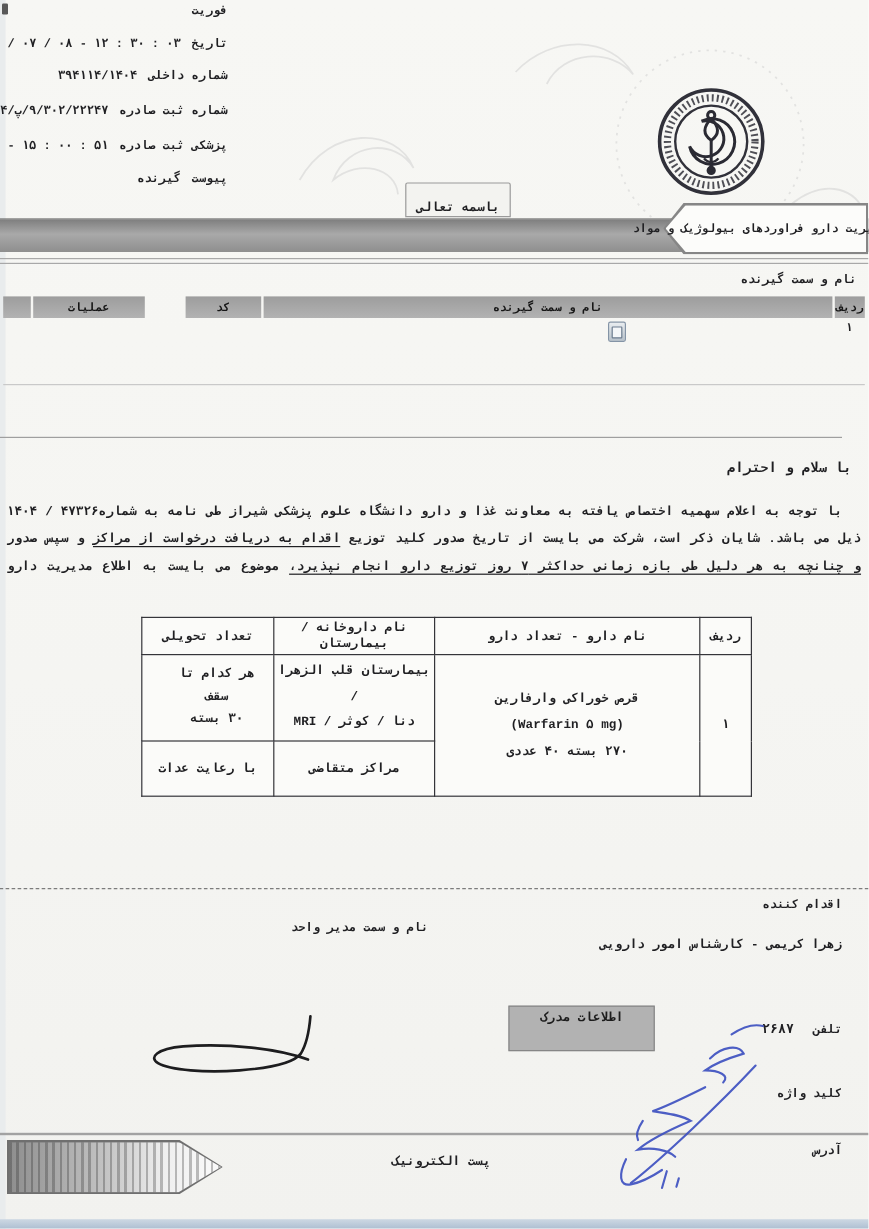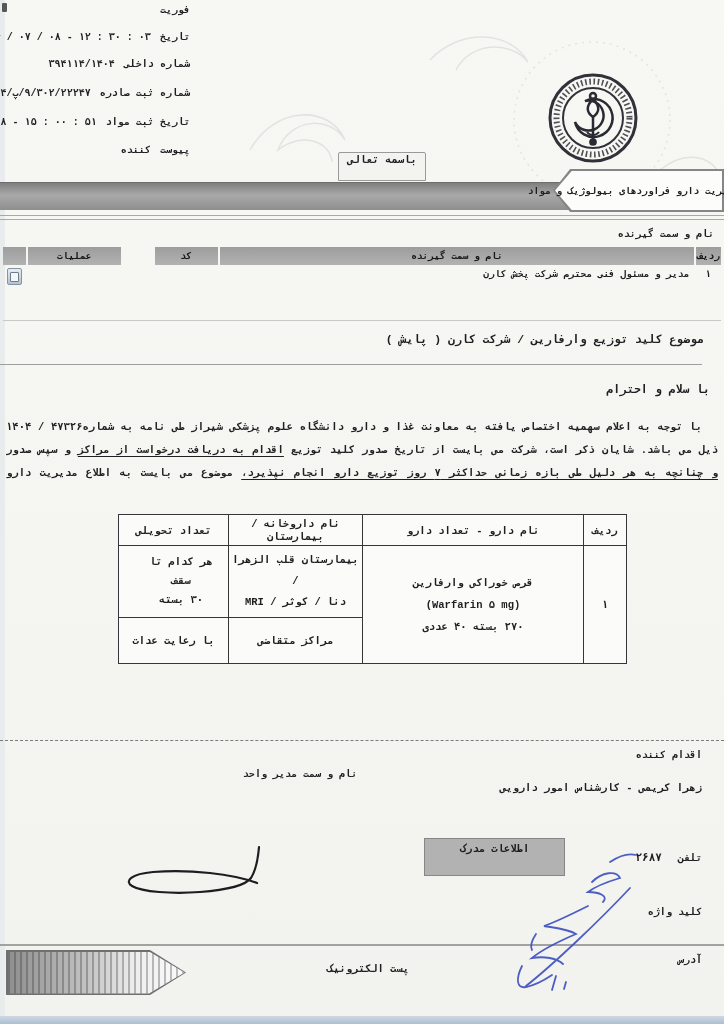--- a/index.html
+++ b/index.html
@@ -18,21 +18,21 @@
   
   .band{position:absolute;left:0;top:182px;width:724px;height:27px;
     background:linear-gradient(180deg,#7f7f7f,#a9a9a9 45%,#8e8e8e);border-top:1px solid #6d6d6d;z-index:1;}
   .band-rule{position:absolute;left:0;top:215px;width:724px;height:3px;border-top:1px solid #a8a8a8;border-bottom:1px solid #a8a8a8;}
   .arrowbox{position:absolute;left:553px;top:169px;width:171px;height:43px;z-index:2;}
   .arrowbox .shape{position:absolute;inset:0;clip-path:polygon(0 50%,10% 0,100% 0,100% 100%,10% 100%);background:#868686;}
   .arrowbox .shape-in{position:absolute;inset:2px;clip-path:polygon(0 50%,10% 0,100% 0,100% 100%,10% 100%);background:#fcfcfa;}
   .arrowbox .txt{position:absolute;inset:0;display:flex;align-items:center;justify-content:center;padding-right:10px;
     font-size:9.5px;font-weight:bold;letter-spacing:-0.3px;white-space:nowrap;z-index:3;}
   .bismillah{position:absolute;left:338px;top:152px;width:86px;height:27px;z-index:3;border:1px solid #9a9a9a;
-    background:#f3f3f0;display:flex;align-items:flex-start;justify-content:center;font-size:10.5px;font-weight:bold;border-radius:2px 2px 0 0;}
+    background:#f3f3f0;display:flex;align-items:flex-end;justify-content:center;font-size:10.5px;font-weight:bold;border-radius:2px 2px 0 0;}
 
   
   .rec-head{position:absolute;left:3px;top:247px;width:718px;height:18px;display:flex;gap:2px;z-index:1;}
   .rec-head .cell{background:linear-gradient(180deg,#9d9d9d,#b2b2b2);display:flex;align-items:center;justify-content:center;
     font-size:9.5px;font-weight:bold;color:#161616;}
   .rec-row{position:absolute;left:3px;top:268px;width:718px;display:flex;gap:2px;font-size:9.5px;font-weight:bold;}
   .rec-row .cell{display:flex;align-items:flex-start;}
   .doc-ico{width:13px;height:15px;border:1px solid #8494a6;background:linear-gradient(180deg,#e9edf0,#b7c1ca);
     border-radius:2px;display:flex;align-items:center;justify-content:center;cursor:pointer;}
   .doc-ico span{display:block;width:7px;height:8px;border:1px solid #6d7d90;border-radius:1px;background:#f4f6f8;}
@@ -45,21 +45,21 @@
     letter-spacing:-0.2px;text-align:justify;text-align-last:justify;overflow:hidden;}
   .body-line .u{text-decoration:underline;text-underline-offset:3px;}
 
   
   table.drug{position:absolute;left:118px;top:514px;border-collapse:collapse;background:#fbfbf9;}
   table.drug th,table.drug td{border:1.2px solid #35353a;font-weight:bold;text-align:center;vertical-align:middle;
     font-size:10.5px;padding:2px 3px;}
   table.drug th{height:26px;}
 
   
-  .gray-btn{position:absolute;left:424px;top:838px;width:141px;height:38px;background:#b2b2b2;border:1px solid #868686;
+  .gray-btn{position:absolute;left:424px;top:838px;width:122px;height:38px;background:#b2b2b2;border:1px solid #868686;
     text-align:center;font-size:10.5px;font-weight:bold;color:#1c1c1c;padding-top:3px;box-sizing:border-box;cursor:pointer;}
   .dash{position:absolute;left:0;top:740px;width:724px;border-top:1px dashed #7c7c7c;height:0;}
   .lbl-sm{font-size:10px;font-weight:bold;white-space:nowrap;}
 
   .rule3{position:absolute;left:0;top:944px;width:724px;height:2px;background:#a2a2a2;}
 
   .arrowband{position:absolute;left:6px;top:950px;width:180px;height:45px;}
   .arrowband .o{position:absolute;inset:0;clip-path:polygon(0 0,80% 0,100% 50%,80% 100%,0 100%);background:#6f6f6f;}
   .arrowband .i{position:absolute;inset:1.5px;clip-path:polygon(0 0,80% 0,100% 50%,80% 100%,0 100%);
     background:repeating-linear-gradient(90deg,rgba(45,45,45,.30) 0 2px,rgba(255,255,255,0) 2px 6px),
@@ -98,26 +98,26 @@
   </div>
   <div class="meta-row" style="top:58px;">
     <span class="lbl">شماره داخلی</span>
     <span class="val ltr">۳۹۴۱۱۴/۱۴۰۴</span>
   </div>
   <div class="meta-row" style="top:87px;">
     <span class="lbl">شماره ثبت صادره</span>
     <span class="val">۹/۳۰۲/۲۲۲۴۷/پ/۱۴۰۴/ص</span>
   </div>
   <div class="meta-row" style="top:116px;">
-    <span class="lbl">تاریخ ثبت مواد</span>
+    <span class="lbl">پزشکی ثبت صادره</span>
     <span class="val ltr">۱۴۰۴ / ۰۷ / ۰۸ - ۱۵ : ۰۰ : ۵۱</span>
   </div>
   <div class="meta-row" style="top:144px;">
     <span class="lbl">پیوست</span>
-    <span class="val">کننده</span>
+    <span class="val">گیرنده</span>
   </div>
 
   <svg class="abs" style="left:545px;top:70px;z-index:1;" width="96" height="96" viewBox="0 0 96 96">
     <g fill="none" stroke="#31313a" stroke-width="3">
       <circle cx="48" cy="48" r="43"></circle>
       <circle cx="48" cy="48" r="30" stroke-width="2"></circle>
     </g>
     <circle cx="48" cy="48" r="36.5" fill="none" stroke="#31313a" stroke-width="6" stroke-dasharray="1.6 2.6" opacity="0.85"></circle>
     <g fill="none" stroke="#2a2a33" stroke-width="3">
       <path d="M30 52 a19 19 0 1 0 10 -21 a15 15 0 1 1 -10 21z" stroke-width="2.5"></path>
@@ -148,33 +148,31 @@
   <div class="rec-head">
     <div class="cell" style="width:26px;">ردیف</div>
     <div class="cell" style="width:497px;">نام و سمت گیرنده</div>
     <div class="cell" style="width:66px;margin-left:32px;">کد</div>
     <div class="cell" style="width:97px;">عملیات</div>
     <div class="cell" style="width:24px;"></div>
   </div>
 
   <div class="rec-row">
     <div class="cell" style="width:26px;justify-content:center;">۱</div>
-    <div class="cell" style="width:497px;justify-content:flex-start;padding-right:4px;">مدیر و مسئول فنی محترم شرکت پخش کارن</div>
     <div class="cell" style="width:66px;"></div>
     <div class="cell" style="width:97px;"></div>
     <div class="cell" style="width:24px;justify-content:center;">
       <div class="doc-ico">
           <span></span>
         </div>
     </div>
   </div>
 
   <div class="hr1" style="left:3px;top:320px;width:718px;"></div>
 
-  <div class="abs b" style="right:20px;top:332px;font-size:11.5px;">موضوع کلید توزیع وارفارین / شرکت کارن ( پایش )</div>
   <div class="hr2" style="left:0;top:364px;width:702px;"></div>
 
   <div class="abs b" style="right:14px;top:382px;font-size:11.5px;">با سلام و احترام</div>
   <div class="body-line" style="top:416px;text-indent:16px;"><span class="">با توجه به اعلام سهمیه اختصاص یافته به معاونت غذا و دارو دانشگاه علوم پزشکی شیراز طی نامه به شماره۴۷۳۲۶ ‏/‏ ۱۴۰۴ کلید توزیع  به شرح</span></div>
   <div class="body-line" style="top:439px;"><span class="">ذیل می باشد. شایان ذکر است، شرکت می بایست از تاریخ صدور کلید توزیع </span><span class="u">اقدام به دریافت درخواست از مراکز</span><span class=""> و سپس صدور فاکتور نماید</span></div>
   <div class="body-line" style="top:462px;"><span class="u">و چنانچه به هر دلیل طی بازه زمانی حداکثر ۷ روز توزیع دارو انجام نپذیرد،</span><span class=""> موضوع می بایست به اطلاع مدیریت دارو معاونت غذا و دارو رسانده شود.</span></div>
 
   <table class="drug" dir="rtl">
     <tbody>
         <tr>

